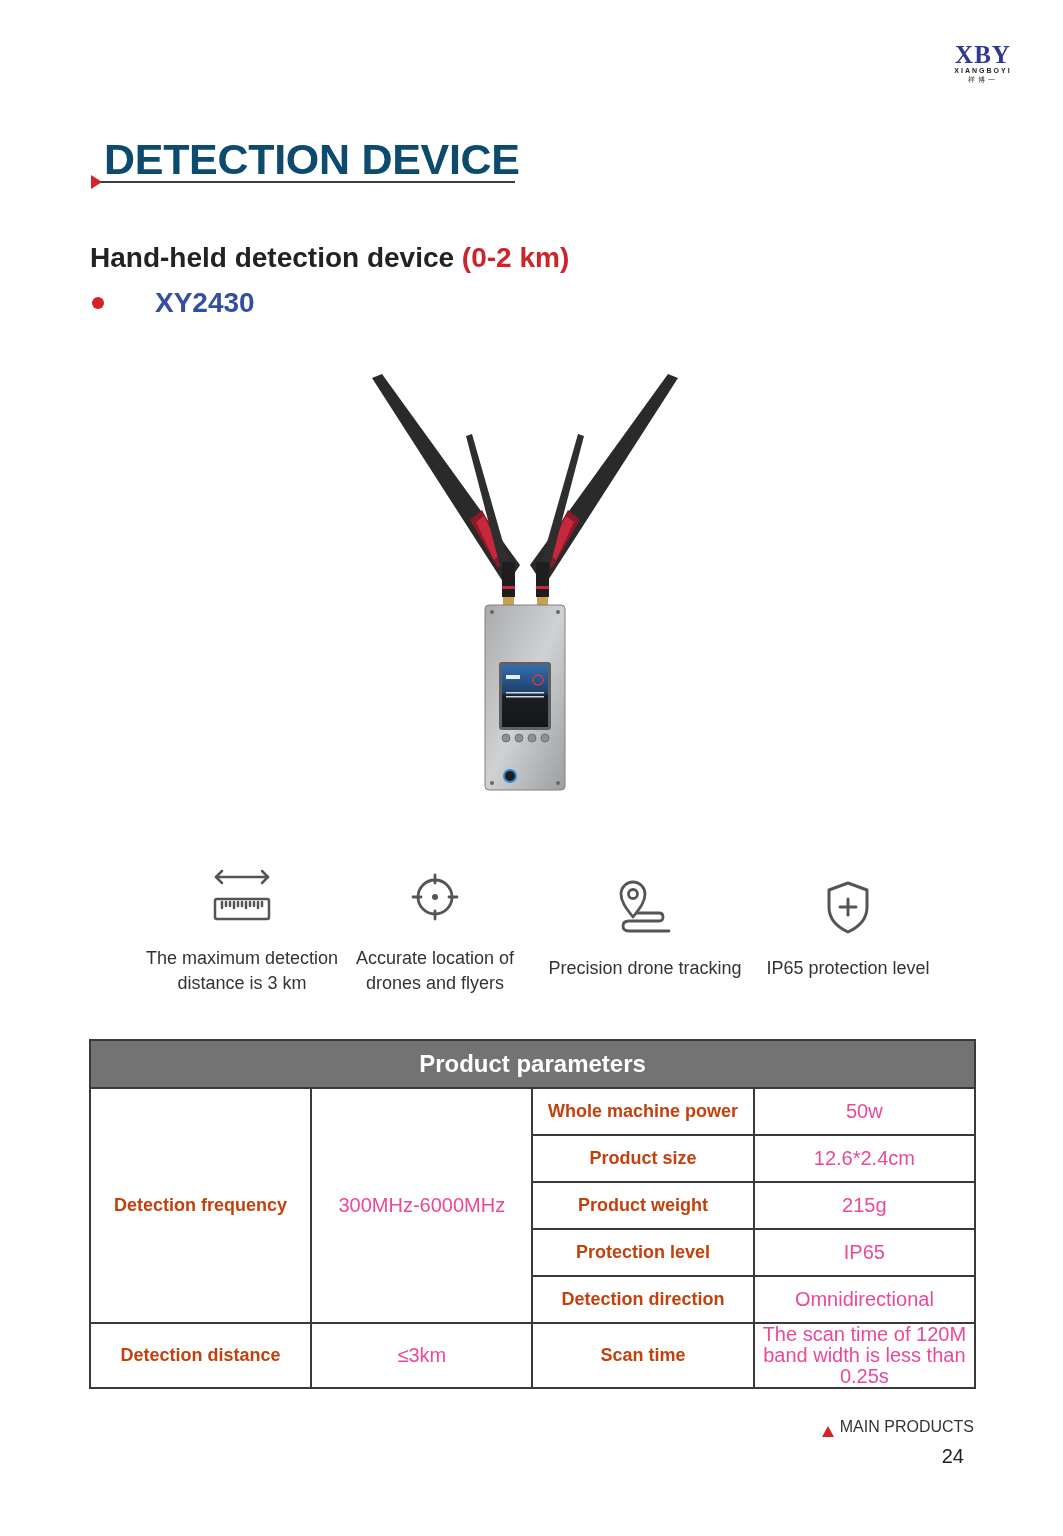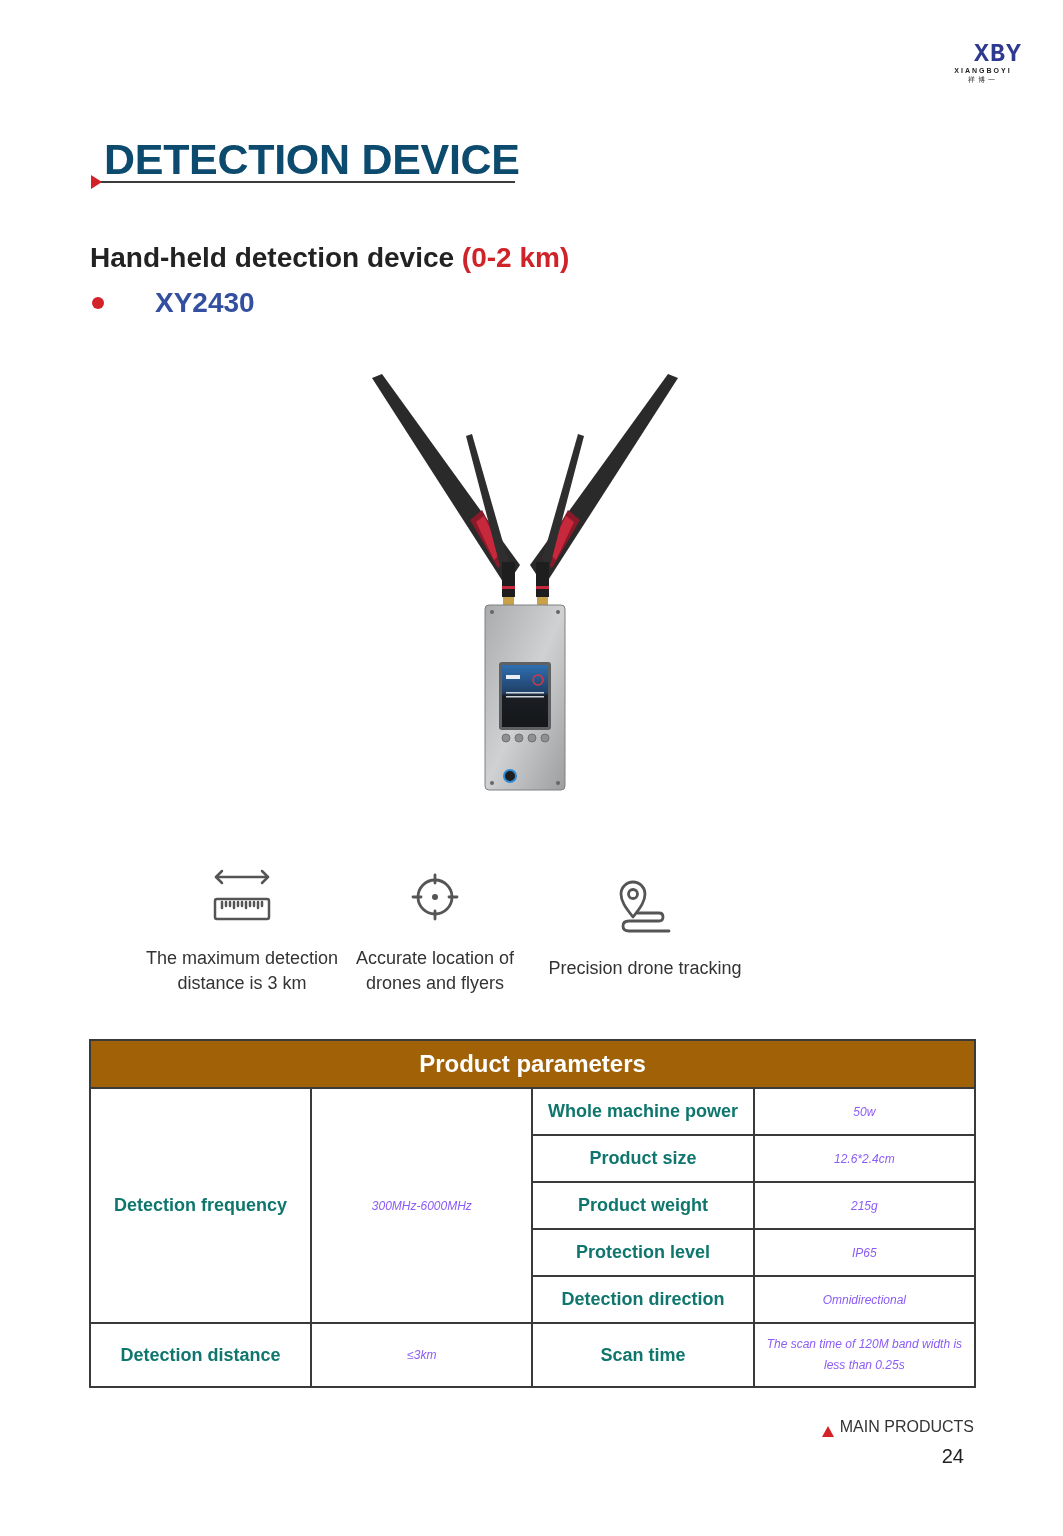--- a/index.html
+++ b/index.html
@@ -1,20 +1,20 @@
 <!DOCTYPE html>
 <html><head>
   <meta charset="utf-8">
   <style>
     * { box-sizing: border-box; margin: 0; padding: 0; }
     html, body { width: 1063px; height: 1536px; background: #ffffff; overflow: hidden; }
     body { position: relative; font-family: "Liberation Sans", sans-serif; color: #222; }
 
     .logo { position: absolute; left: 944px; top: 44px; width: 78px; text-align: center; }
-    .logo-main { font-family: Liberation Mono, monospace; font-weight: 700; font-size: 25px; color: #2d3a8f; letter-spacing: 1px; line-height: 22px; text-align: right; }
+    .logo-main { font-family: Liberation Serif, serif; font-weight: 700; font-size: 25px; color: #2d3a8f; letter-spacing: 1px; line-height: 22px; }
     .logo-sub { font-size: 7px; letter-spacing: 2px; font-weight: 700; color: #222; line-height: 9px; }
     .logo-cn { font-size: 7px; color: #222; line-height: 9px; letter-spacing: 3px; }
 
     .section-title { position: absolute; left: 104px; top: 136px; font-size: 43px; font-weight: 700; color: #0c4a6e; line-height: 46px; letter-spacing: -0.3px; }
     .title-rule { position: absolute; left: 100px; top: 181px; width: 415px; height: 2px; background: #3b3b3b; }
     .title-arrow { position: absolute; left: 91px; top: 175px; width: 0; height: 0; border-top: 7px solid transparent; border-bottom: 7px solid transparent; border-left: 11px solid #d32228; }
 
     .subtitle { position: absolute; left: 90px; top: 241px; font-size: 28px; font-weight: 700; color: #222; line-height: 34px; }
     .subtitle .range { color: #cf2329; }
     .model { position: absolute; left: 92px; top: 286px; font-size: 28px; font-weight: 700; color: #344fa0; line-height: 34px; display: flex; align-items: center; gap: 43px; }
@@ -22,23 +22,23 @@
 
     .product-image { position: absolute; left: 360px; top: 370px; width: 330px; height: 425px; }
 
     .features { position: absolute; left: 130px; top: 862px; width: 820px; height: 170px; }
     .feature { position: absolute; top: 0; width: 200px; text-align: center; }
     .feature .icon { height: 70px; display: flex; justify-content: center; align-items: center; }
     .feature .label { font-size: 18px; color: #333; line-height: 25px; margin-top: 14px; }
 
     .params { position: absolute; left: 89px; top: 1039px; width: 887px; border-collapse: collapse; table-layout: fixed; }
     .params td { border: 2px solid #3a3a3a; text-align: center; vertical-align: middle; }
-    .params .head { background: #a16207; color: #fff; font-weight: 700; font-size: 24px; height: 48px; }
-    .params .k { font-weight: 700; font-size: 18px; color: #0f766e; height: 47px; }
-    .params .v { font-size: 12px; color: #8b5cf6; font-style: italic; }
+    .params .head { background: #737373; color: #fff; font-weight: 700; font-size: 24px; height: 48px; }
+    .params .k { font-weight: 700; font-size: 18px; color: #c2410c; height: 47px; }
+    .params .v { font-size: 20px; color: #ec4899; }
     .params .v.multi { line-height: 21px; }
 
     .footer { position: absolute; left: 812px; top: 1417px; width: 162px; text-align: right; }
     .footer-line { font-size: 16px; color: #333; display: flex; justify-content: flex-end; align-items: flex-end; line-height: 20px; }
     .footer-tri { width: 0; height: 0; border-left: 6px solid transparent; border-right: 6px solid transparent; border-bottom: 11px solid #d32228; margin-right: 6px; }
     .page-num { font-size: 20px; color: #222; line-height: 22px; margin-top: 8px; padding-right: 10px; }
   </style>
 </head>
 <body>
 
@@ -161,20 +161,30 @@
         <line x1="25" y1="3" x2="25" y2="11"></line>
         <line x1="25" y1="39" x2="25" y2="47"></line>
         <line x1="3" y1="25" x2="11" y2="25"></line>
         <line x1="39" y1="25" x2="47" y2="25"></line>
         <circle cx="25" cy="25" r="3" fill="#555" stroke="none"></circle>
       </svg>
     </div>
     <div class="label">Accurate location of drones and flyers</div>
   </div>
 
+  <div class="feature" style="left:618px; top:10px;">
+    <div class="icon">
+      <svg width="50" height="56" viewBox="0 0 50 56" fill="none" stroke="#555" stroke-width="3" stroke-linecap="round" stroke-linejoin="round">
+        <path d="M25 4 L44 11 L44 28 C44 40 36 48 25 53 C14 48 6 40 6 28 L6 11 Z"></path>
+        <line x1="25" y1="20" x2="25" y2="36"></line>
+        <line x1="17" y1="28" x2="33" y2="28"></line>
+      </svg>
+    </div>
+    <div class="label">IP65 protection level</div>
+  </div>
 </div>
 
 <table class="params">
   <colgroup>
     <col style="width:221px">
       <col style="width:221px">
       <col style="width:221px">
       <col style="width:221px">
   </colgroup>
   <tbody>

